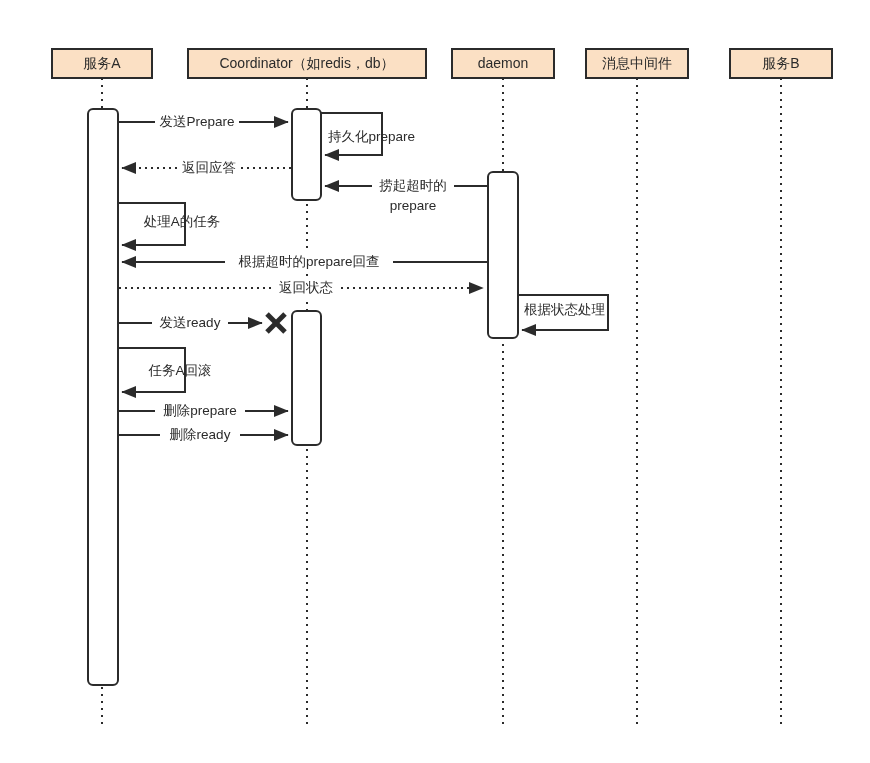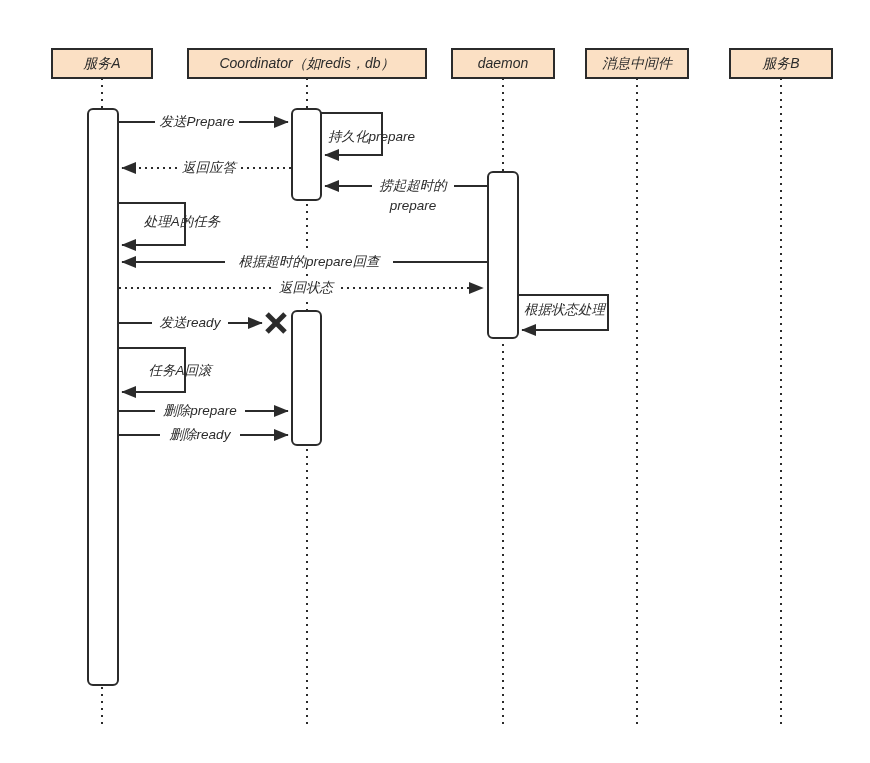--- a/index.html
+++ b/index.html
@@ -11,21 +11,20 @@
     width: 870px;
     height: 763px;
     font-family: "Liberation Sans", "DejaVu Sans", sans-serif;
     overflow: hidden;
   }
   #diagram-root {
     position: relative;
     width: 866px;
     height: 763px;
     background: #ffffff;
-    font-style: italic;
   }
   svg.seq {
     display: block;
     width: 870px;
     height: 763px;
   }
   .actor-box {
     fill: #fbe0c4;
     stroke: #2b2b2b;
     stroke-width: 2;

